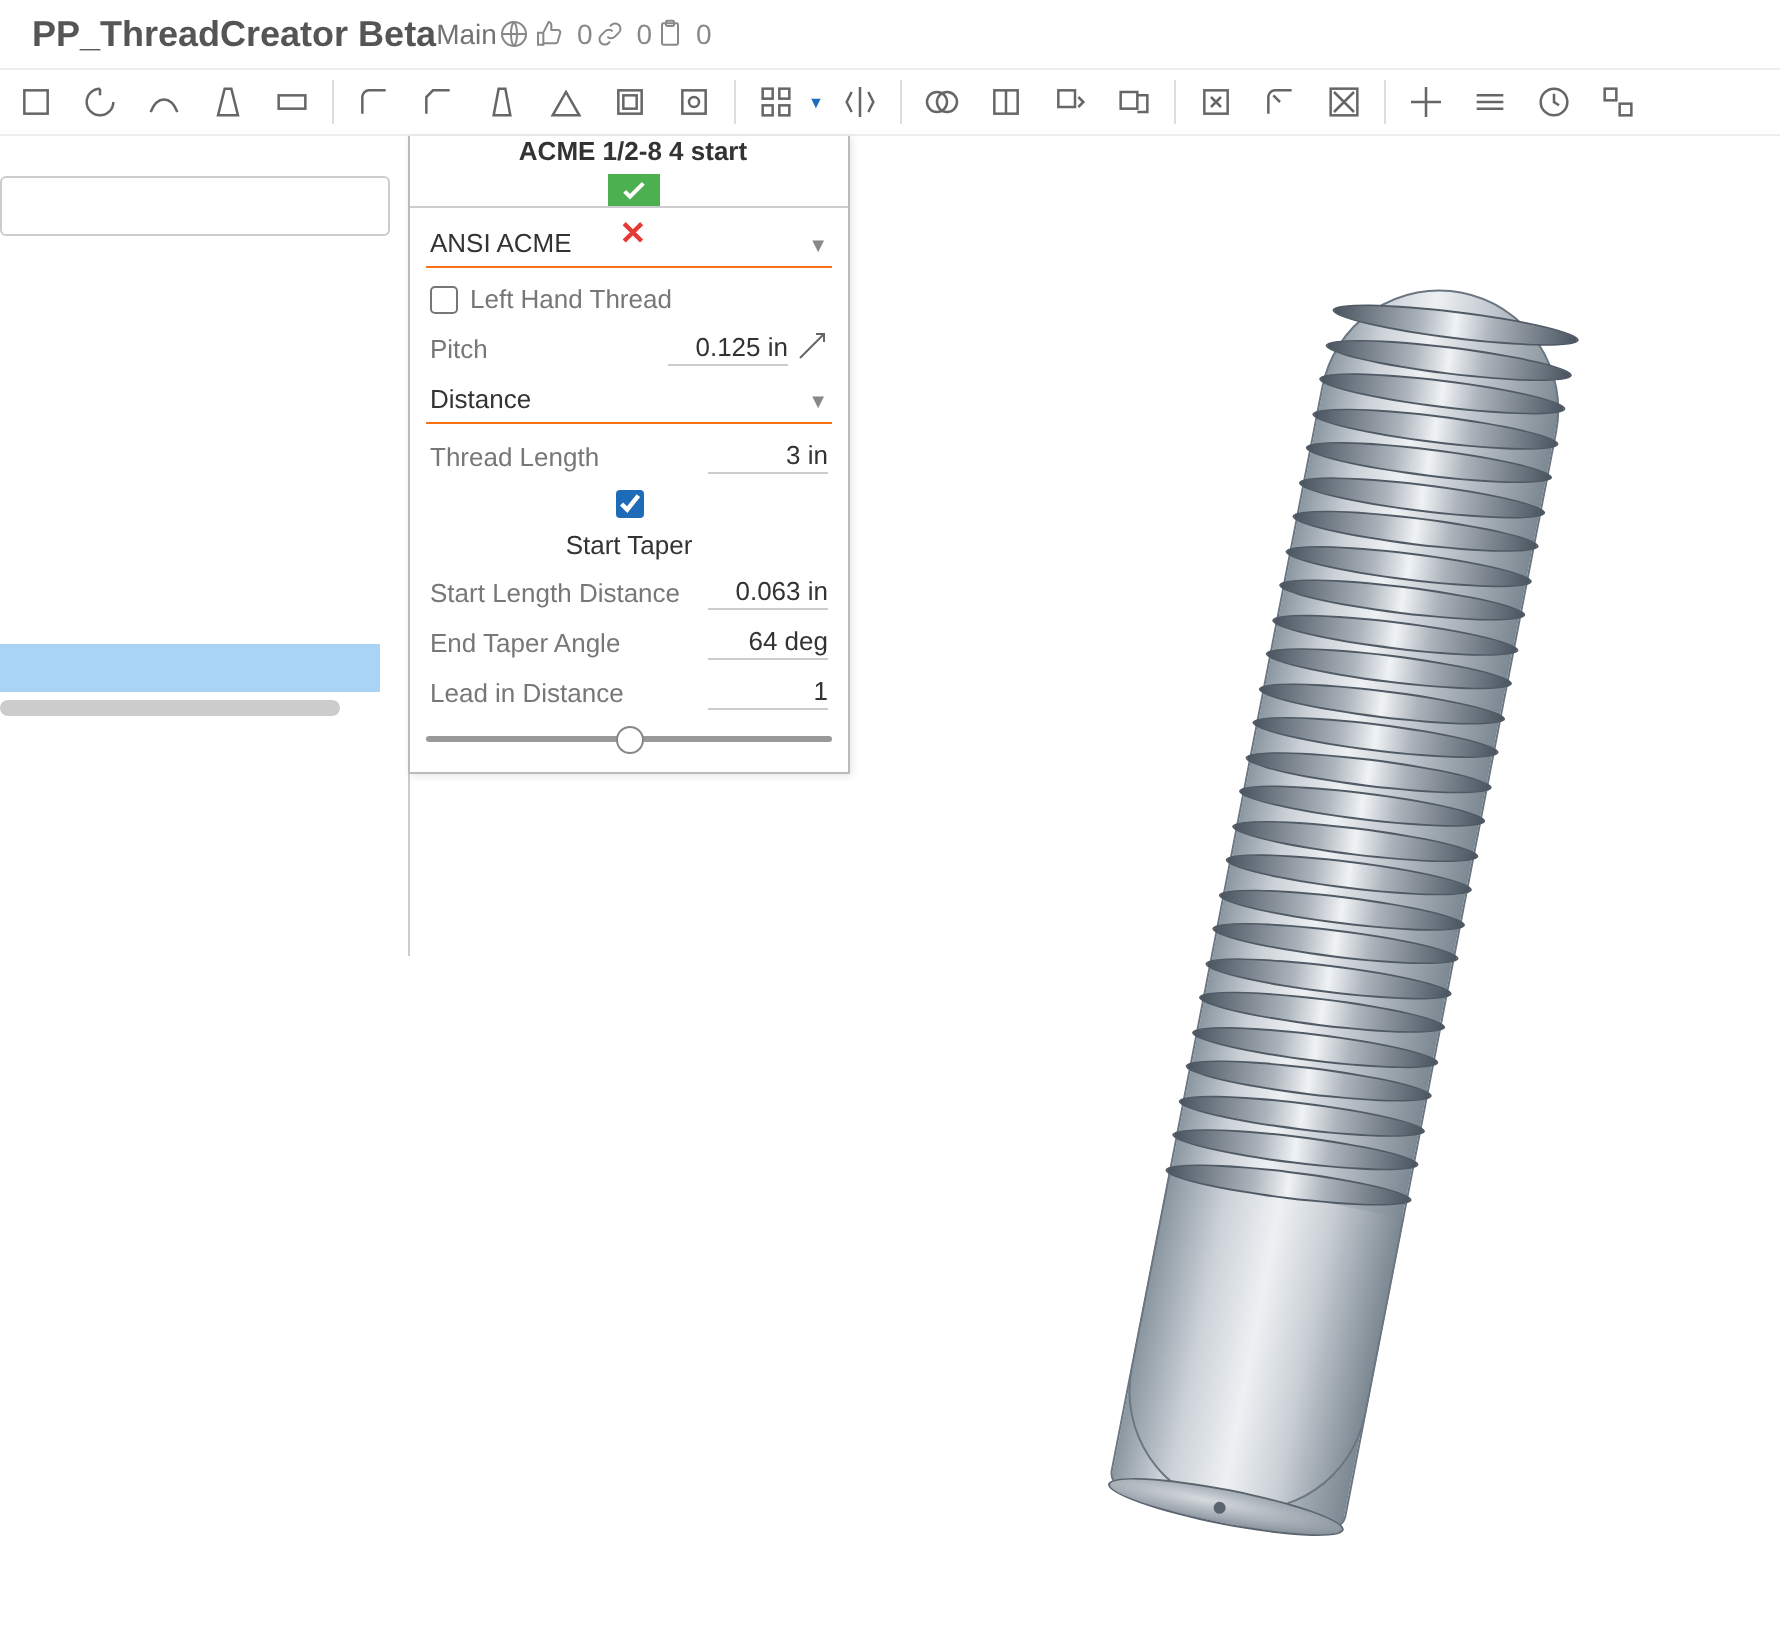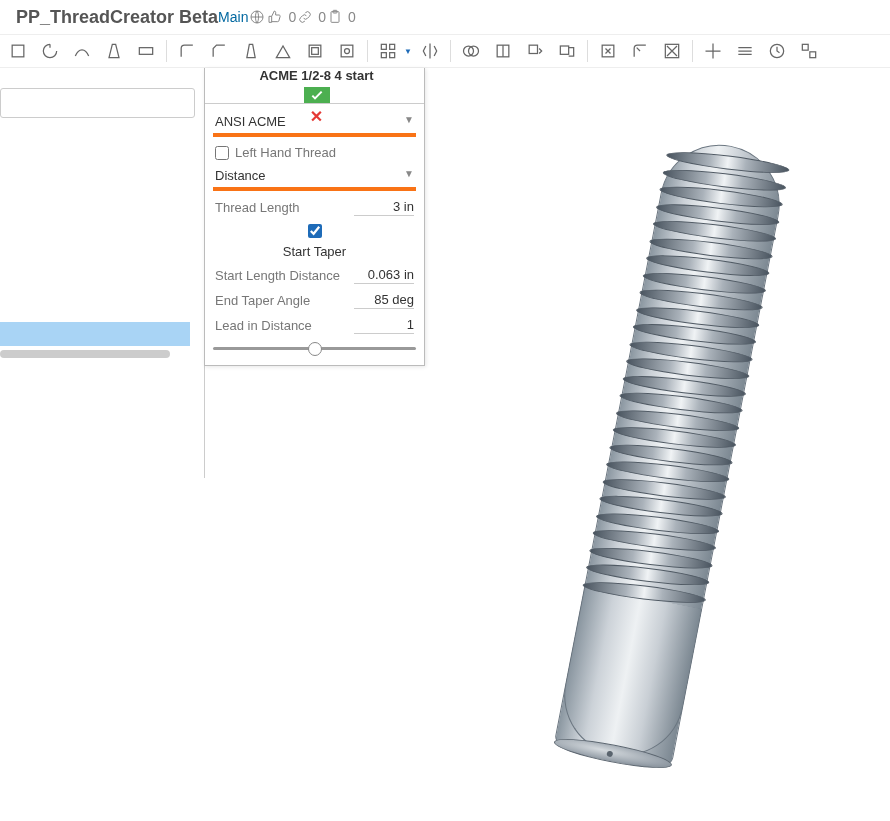--- a/index.html
+++ b/index.html
@@ -21,21 +21,21 @@
     height: 34px;
   }
   .doc-title {
     font-size: 18px;
     font-weight: 600;
     color: #555;
     margin-left: 8px;
   }
   .doc-subtitle {
     font-size: 14px;
-    color: #0369a1;
+    color: #737373;
   }
   .header-stat {
     display: flex;
     align-items: center;
     gap: 4px;
     color: #888;
     font-size: 14px;
   }
   .header-icon { width:18px; height:18px; display:flex; align-items:center; justify-content:center; }
   .header-icon svg { width:16px; height:16px; stroke:#888; fill:none; stroke-width:1.5; }
@@ -123,22 +123,22 @@
     border-radius:2px;
     padding:3px 6px;
     display:flex; align-items:center; justify-content:space-between;
     margin-bottom:6px;
     font-size:13px;
     color:#1e6bb8;
   }
   .chip-x { color:#9cc2e5; cursor:pointer; font-size:14px; }
 
   .dropdown {
-    display:flex; align-items:flex-start; justify-content:space-between;
-    border-bottom:4px solid #f97316;
+    display:flex; align-items:flex-end; justify-content:space-between;
+    border-bottom:1px solid #f97316;
     padding:4px 2px;
     margin-bottom:4px;
     cursor:pointer;
   }
   .dropdown .caret { color:#888; font-size:10px; }
 
   .row {
     display:flex; align-items:center; justify-content:space-between;
     padding:4px 2px;
     font-size:13px;
@@ -441,39 +441,50 @@
   </div>
   <div class="dialog-body">
     <div class="dropdown">
       <span>ANSI ACME</span>
       <span class="caret">▼</span>
     </div>
     <label class="check-row">
       <input type="checkbox" style="">
       <span>Left Hand Thread</span>
     </label>
+    <div class="row with-icon">
+      <span>Pitch</span>
+      <span class="val-wrap">
+        <span class="val">0.125 in</span>
+        <span class="meas-icon">
+          <svg viewBox="0 0 24 24">
+              <path d="M3 21L21 3M15 3h6v6"></path>
+            </svg>
+        </span>
+      </span>
+    </div>
     <div class="dropdown">
       <span>Distance</span>
       <span class="caret">▼</span>
     </div>
     <div class="row">
       <span>Thread Length</span>
       <span class="val">3 in</span>
     </div>
     <label class="check-row checked">
       <input type="checkbox" checked="" style="">
       <span>Start Taper</span>
     </label>
     <div class="row">
       <span>Start Length Distance</span>
       <span class="val">0.063 in</span>
     </div>
     <div class="row">
       <span>End Taper Angle</span>
-      <span class="val">85 deg</span>
+      <span class="val">64 deg</span>
     </div>
     <div class="row">
       <span>Lead in Distance</span>
       <span class="val">1</span>
     </div>
     <input type="range" class="slider" min="0" max="2" step="0.1" value="1" style="">
   </div>
 </div>
 
 <div class="viewport">

